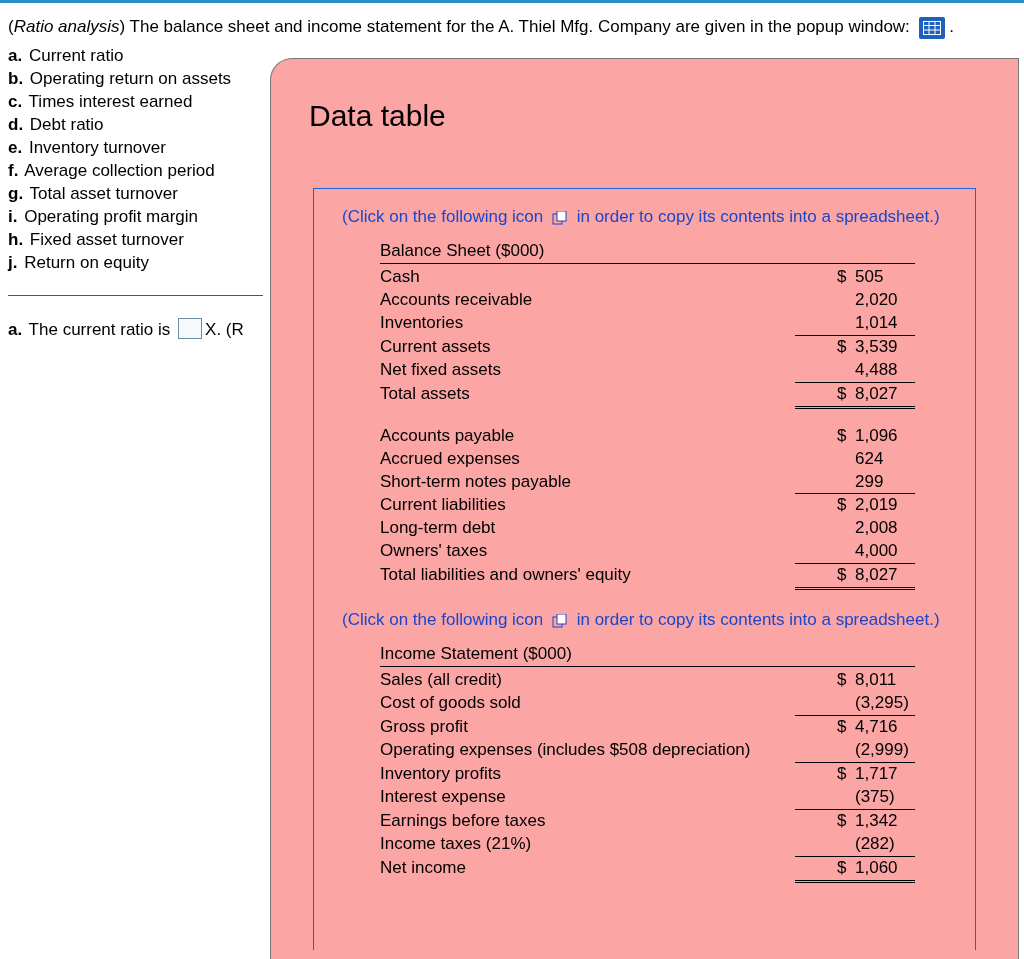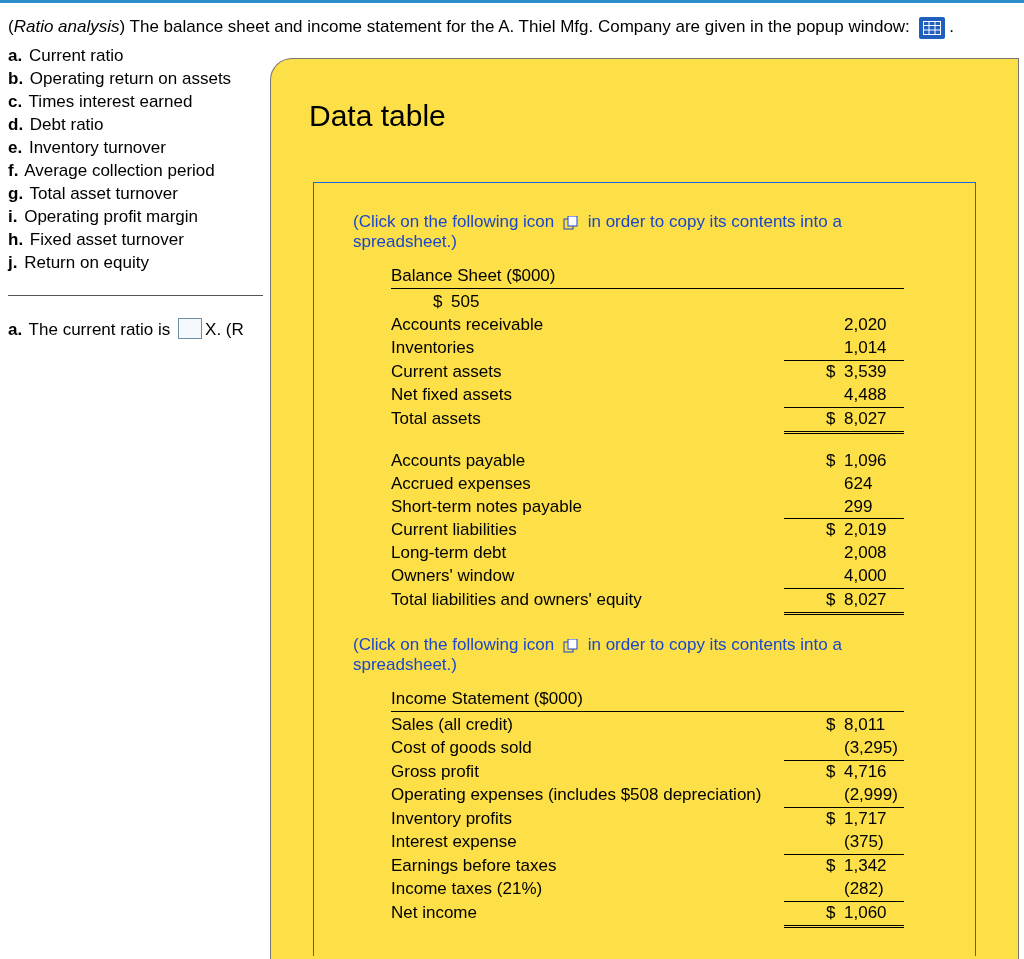--- a/index.html
+++ b/index.html
@@ -11,23 +11,23 @@
   .spread-icon{display:inline-flex;align-items:center;justify-content:center;width:26px;height:22px;background:#1f5fbf;border-radius:2px;vertical-align:middle;margin-left:4px;cursor:pointer}
   .spread-icon svg{display:block}
   .collapse-icon{position:absolute;right:18px;top:88px;width:28px;height:6px;background:#555;cursor:pointer}
   .left-col{float:left;width:255px}
   .left-col .line{margin:3px 0}
   .left-col .b{font-weight:bold;margin-right:2px}
   .hr{border:none;border-top:1px solid #555;margin:22px 0 22px 0}
   .ans-row{margin-top:4px}
   .ans-row .b{font-weight:bold;margin-right:2px}
   .ans-input{display:inline-block;width:22px;height:19px;border:1px solid #6b8ea6;background:#f5f9fc;vertical-align:text-bottom;margin:0 3px}
-  .panel{position:absolute;left:270px;top:58px;right:5px;bottom:0;border:1px solid #777;border-top-left-radius:22px;border-bottom:none;background:#fde047;overflow:hidden}
+  .panel{position:absolute;left:270px;top:58px;right:5px;bottom:0;border:1px solid #777;border-top-left-radius:22px;border-bottom:none;background:#fca5a5;overflow:hidden}
   .panel-title{font-size:30px;margin:40px 0 20px 38px}
-  .panel-body{margin:3px 42px;border:1px solid #1a66e0;border-bottom:none;padding:15px;position:absolute;left:0;right:0;top:120px;bottom:0;overflow:hidden}
+  .panel-body{margin:9px 42px;border:1px solid #1a66e0;border-bottom:none;padding:4px;position:absolute;left:0;right:0;top:120px;bottom:0;overflow:hidden}
   .clickhint{color:#1a46cc;margin:14px 24px 14px 24px;font-size:17px}
   .copy-icon{display:inline-flex;align-items:center;vertical-align:middle;cursor:pointer;margin:0 4px}
   .tbl{margin:0 56px 0 62px}
   .tbl .head{font-weight:normal;border-bottom:1px solid #000;padding-bottom:2px;margin-bottom:2px}
   .tbl .row{display:flex;justify-content:space-between;align-items:baseline;line-height:1.35}
   .tbl .row .lab{flex:1;text-align:left}
   .tbl .row .valwrap{display:flex;align-items:baseline;min-width:120px;justify-content:flex-end}
   .tbl .row .doll{width:18px;text-align:left}
   .tbl .row .val{min-width:60px;text-align:left}
   .rule-bottom{border-bottom:1px solid #000}
@@ -92,20 +92,21 @@
               <rect x="1" y="3" width="9" height="10" fill="none" stroke="#1a46cc"></rect>
               <rect x="5" y="0" width="9" height="10" fill="#fff" stroke="#1a46cc"></rect>
             </svg>
           </span><span> in order to copy its contents into a spreadsheet.)</span>
       </div>
 
       <div class="tbl">
         <div class="head">Balance Sheet ($000)</div>
         <div id="bs-rows">
             <div class="row">
+              <span class="lab">Cash</span>
               <span class="valwrap ">
                 <span class="doll">$</span>
                 <span class="val">505</span>
               </span>
             </div>
             <div class="row">
               <span class="lab">Accounts receivable</span>
               <span class="valwrap ">
                 <span class="doll"></span>
                 <span class="val">2,020</span>
@@ -171,21 +172,21 @@
               </span>
             </div>
             <div class="row">
               <span class="lab">Long-term debt</span>
               <span class="valwrap ">
                 <span class="doll"></span>
                 <span class="val">2,008</span>
               </span>
             </div>
             <div class="row">
-              <span class="lab">Owners' window</span>
+              <span class="lab">Owners' taxes</span>
               <span class="valwrap rule-bottom">
                 <span class="doll"></span>
                 <span class="val">4,000</span>
               </span>
             </div>
             <div class="row">
               <span class="lab">Total liabilities and owners' equity</span>
               <span class="valwrap dbl-bottom">
                 <span class="doll">$</span>
                 <span class="val">8,027</span>

